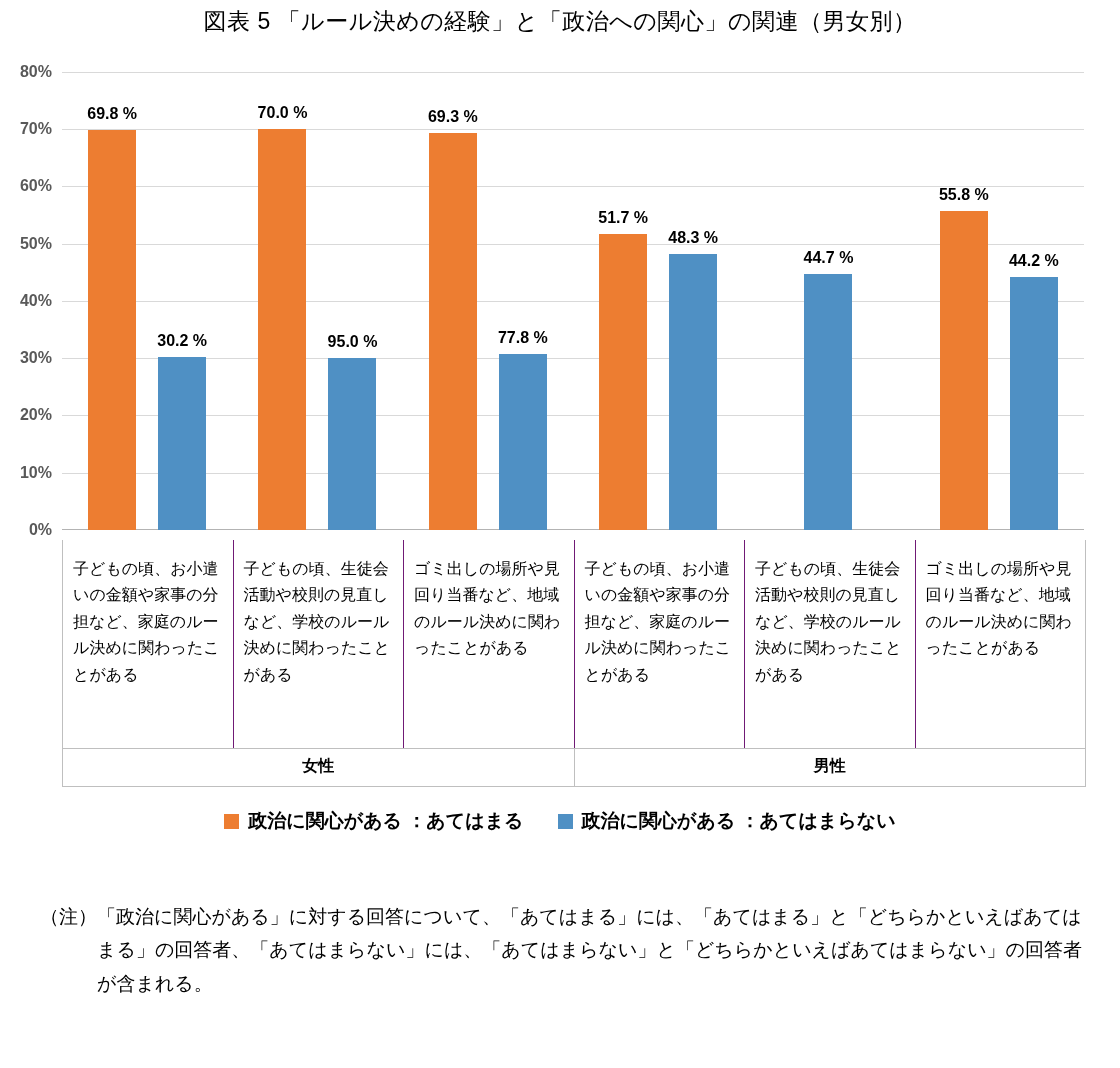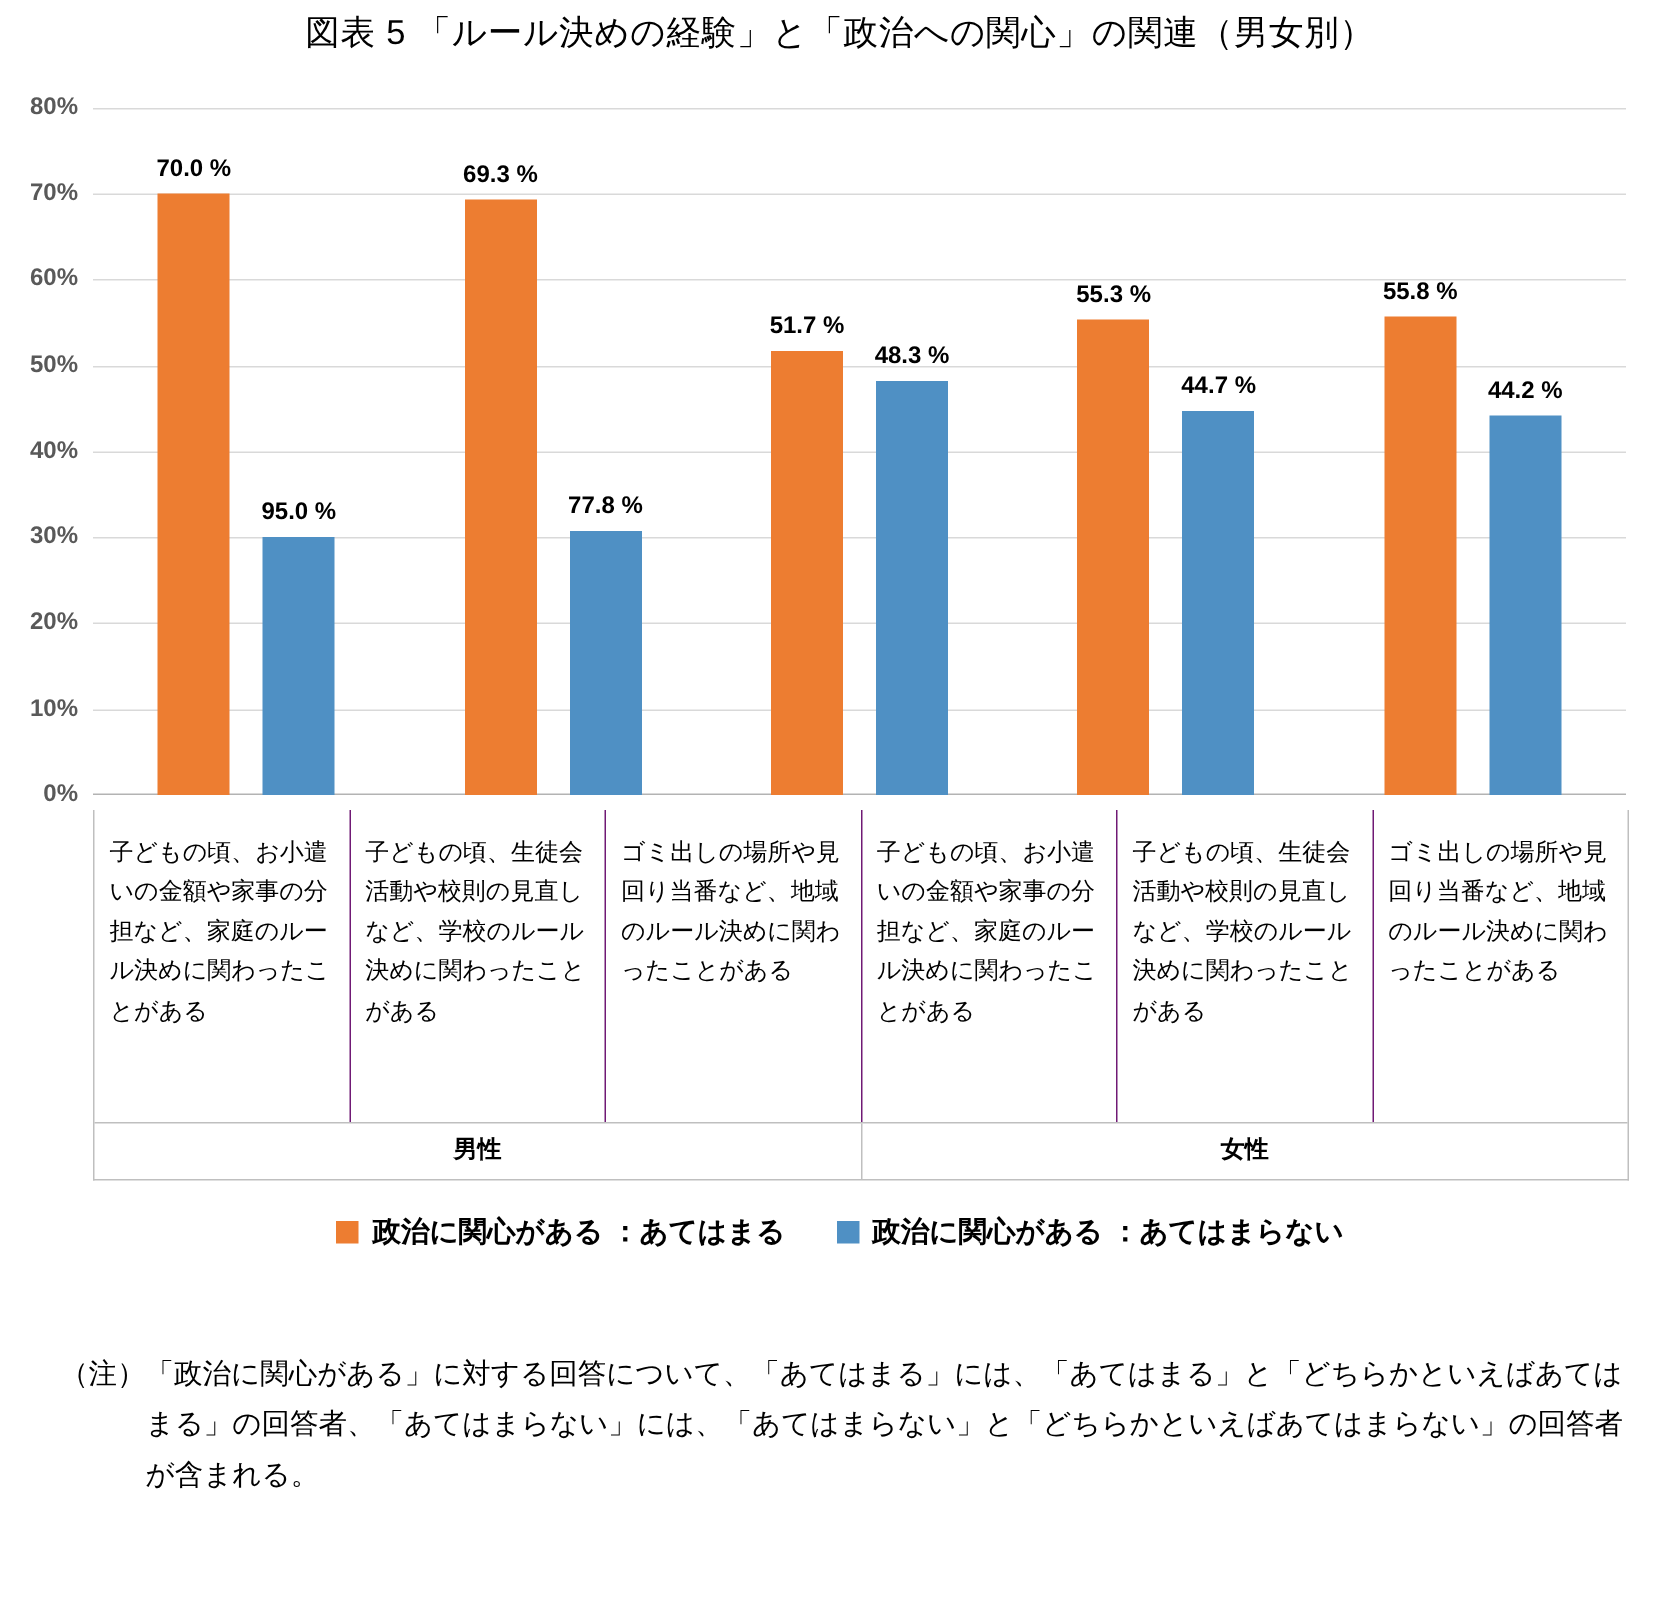--- a/index.html
+++ b/index.html
@@ -217,20 +217,28 @@
       <div class="gridline" style="top:114px;"></div>
       <div class="gridline" style="top:172px;"></div>
       <div class="gridline" style="top:229px;"></div>
       <div class="gridline" style="top:286px;"></div>
       <div class="gridline" style="top:343px;"></div>
       <div class="gridline" style="top:401px;"></div>
       <div class="axis-bottom"></div>
 
       <div class="bars">
 
+        <div class="group">
+          <div class="bar orange" style="height:399.6px;">
+            <span class="bar-label">69.8 %</span>
+          </div>
+          <div class="bar blue" style="height:172.9px;">
+            <span class="bar-label">30.2 %</span>
+          </div>
+        </div>
 
         <div class="group">
           <div class="bar orange" style="height:400.8px;">
             <span class="bar-label">70.0 %</span>
           </div>
           <div class="bar blue" style="height:171.8px;">
             <span class="bar-label">95.0 %</span>
           </div>
         </div>
 
@@ -246,23 +254,20 @@
         <div class="group">
           <div class="bar orange" style="height:296.0px;">
             <span class="bar-label">51.7 %</span>
           </div>
           <div class="bar blue" style="height:276.5px;">
             <span class="bar-label">48.3 %</span>
           </div>
         </div>
 
         <div class="group">
-          <div class="bar orange" style="height:316.6px;">
-            <span class="bar-label">55.3 %</span>
-          </div>
           <div class="bar blue" style="height:255.9px;">
             <span class="bar-label">44.7 %</span>
           </div>
         </div>
 
         <div class="group">
           <div class="bar orange" style="height:319.5px;">
             <span class="bar-label">55.8 %</span>
           </div>
           <div class="bar blue" style="height:253.1px;">
@@ -277,22 +282,22 @@
   <div class="cat-table">
     <div class="cat-row">
       <div class="cat-cell">子どもの頃、お小遣いの金額や家事の分担など、家庭のルール決めに関わったことがある</div>
       <div class="cat-cell">子どもの頃、生徒会活動や校則の見直しなど、学校のルール決めに関わったことがある</div>
       <div class="cat-cell">ゴミ出しの場所や見回り当番など、地域のルール決めに関わったことがある</div>
       <div class="cat-cell">子どもの頃、お小遣いの金額や家事の分担など、家庭のルール決めに関わったことがある</div>
       <div class="cat-cell">子どもの頃、生徒会活動や校則の見直しなど、学校のルール決めに関わったことがある</div>
       <div class="cat-cell">ゴミ出しの場所や見回り当番など、地域のルール決めに関わったことがある</div>
     </div>
     <div class="sex-row">
+      <div class="sex-cell">女性</div>
       <div class="sex-cell">男性</div>
-      <div class="sex-cell">女性</div>
     </div>
   </div>
 
   <div class="legend">
     <div class="legend-item">
       <span class="swatch orange"></span>
       <span>政治に関心がある ：あてはまる</span>
     </div>
     <div class="legend-item">
       <span class="swatch blue"></span>

